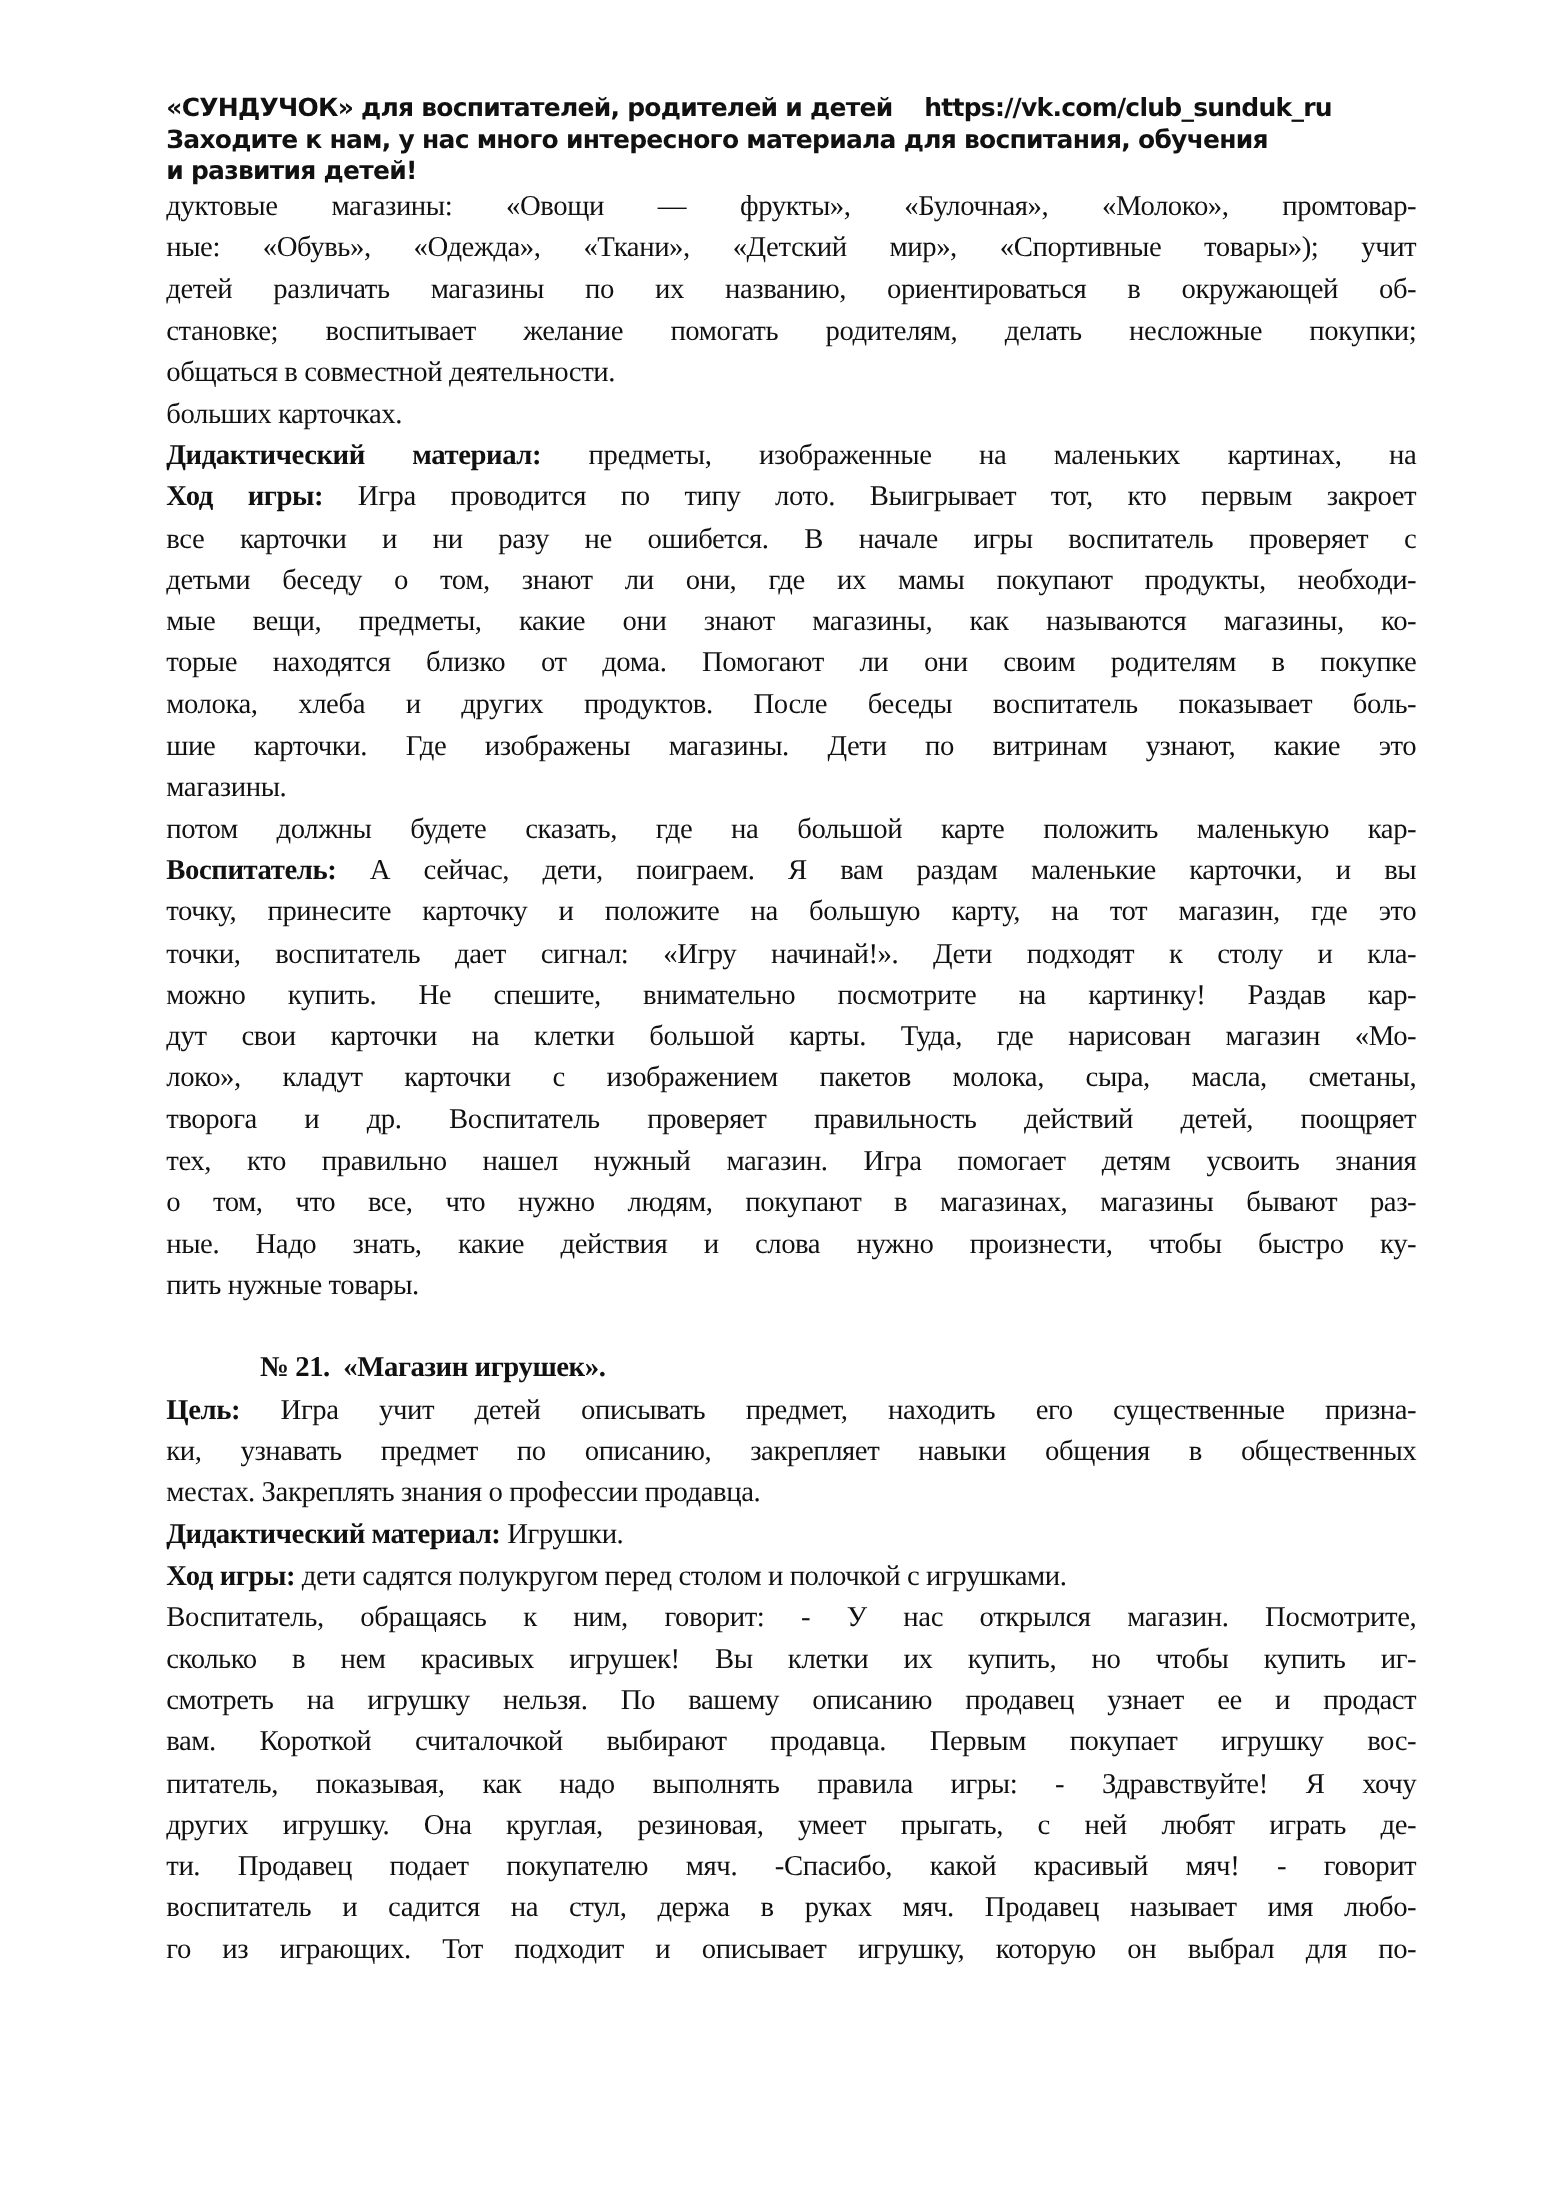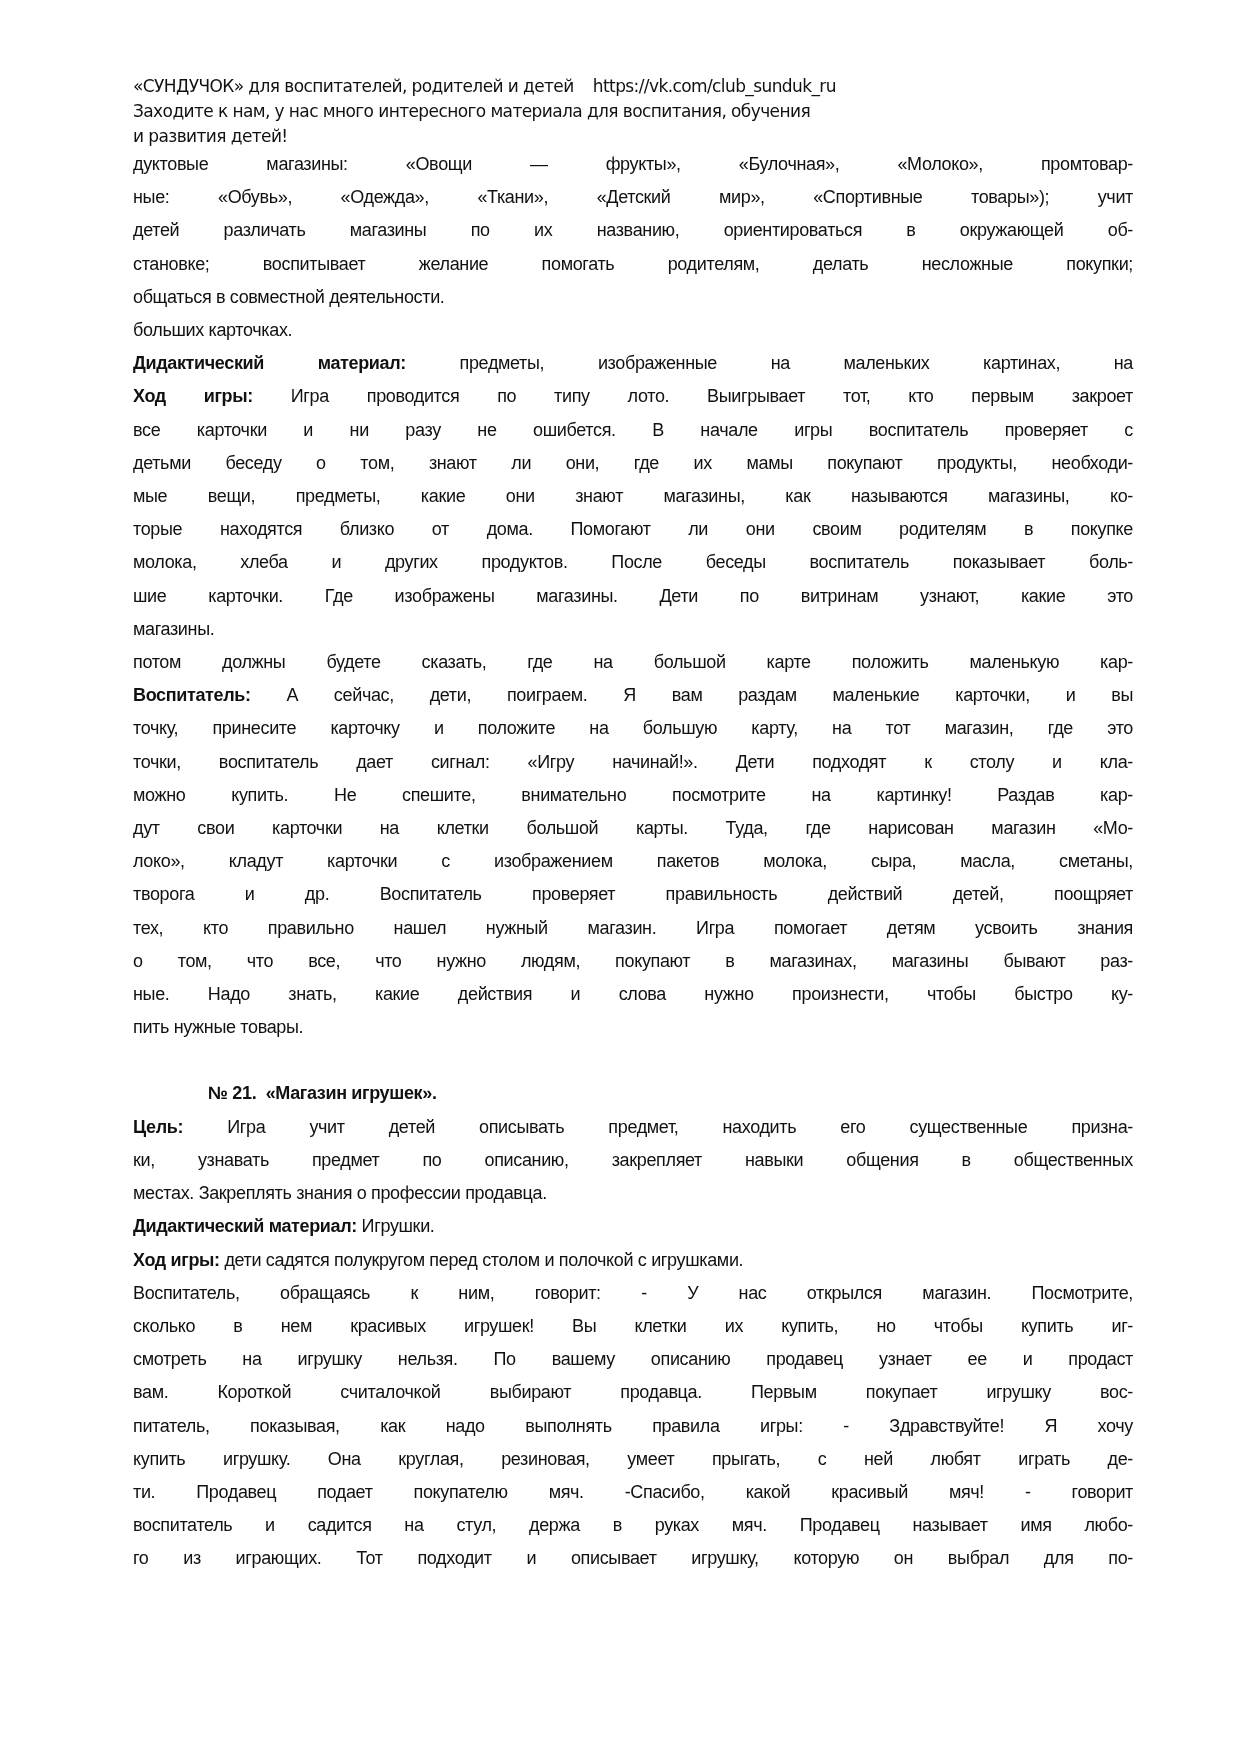--- a/index.html
+++ b/index.html
@@ -1,19 +1,19 @@
 <!DOCTYPE html>
 <html><head>
   <meta charset="utf-8">
   <style>
     html, body { margin: 0; padding: 0; background: #ffffff; }
     body { width: 1240px; height: 1754px; position: relative; overflow: hidden; color: #111; }
     .page { position: absolute; left: 133px; top: 74px; width: 1000px; }
-    .hdr { font-family: "DejaVu Sans", sans-serif; font-size: 17px; line-height: 25px; color: #111; letter-spacing: -0.6px; }
-    .body-text { font-family: Liberation Sans, sans-serif; font-size: 18px; line-height: 33.2px; text-align: justify; letter-spacing: -0.35px; }
+    .hdr { font-family: "DejaVu Sans", sans-serif; font-size: 20px; line-height: 25px; color: #111; letter-spacing: -0.6px; font-weight: bold; }
+    .body-text { font-family: Liberation Serif, serif; font-size: 23px; line-height: 33.2px; text-align: justify; letter-spacing: -0.35px; }
     .line { display: block; white-space: nowrap; text-align-last: justify; text-align: justify; }
     .line.last { text-align-last: left; }
     b { font-weight: bold; }
     .gap { height: 33px; }
     .heading { padding-left: 75px; font-weight: bold; }
   </style>
 </head>
 <body>
 
 <div class="page">
@@ -78,19 +78,19 @@
       <span class="line last"><b>Дидактический материал:</b><span style="white-space:pre"> Игрушки.</span></span>
     </div>
 
     <div>
       <span class="line last"><b>Ход игры:</b><span style="white-space:pre"> дети садятся полукругом перед столом и полочкой с игрушками.</span></span>
       <span class="line">Воспитатель, обращаясь к ним, говорит: - У нас открылся магазин. Посмотрите,</span>
       <span class="line">сколько в нем красивых игрушек! Вы клетки их купить, но чтобы купить иг-</span>
       <span class="line">смотреть на игрушку нельзя. По вашему описанию продавец узнает ее и продаст</span>
       <span class="line">вам. Короткой считалочкой выбирают продавца. Первым покупает игрушку вос-</span>
       <span class="line">питатель, показывая, как надо выполнять правила игры: - Здравствуйте! Я хочу</span>
-      <span class="line">купить игрушку. Она круглая, резиновая, умеет прыгать, с ней любят играть де-</span>
+      <span class="line">других игрушку. Она круглая, резиновая, умеет прыгать, с ней любят играть де-</span>
       <span class="line">ти. Продавец подает покупателю мяч. -Спасибо, какой красивый мяч! - говорит</span>
       <span class="line">воспитатель и садится на стул, держа в руках мяч. Продавец называет имя любо-</span>
       <span class="line">го из играющих. Тот подходит и описывает игрушку, которую он выбрал для по-</span>
     </div>
   </div>
 </div>
 
 </body></html>

